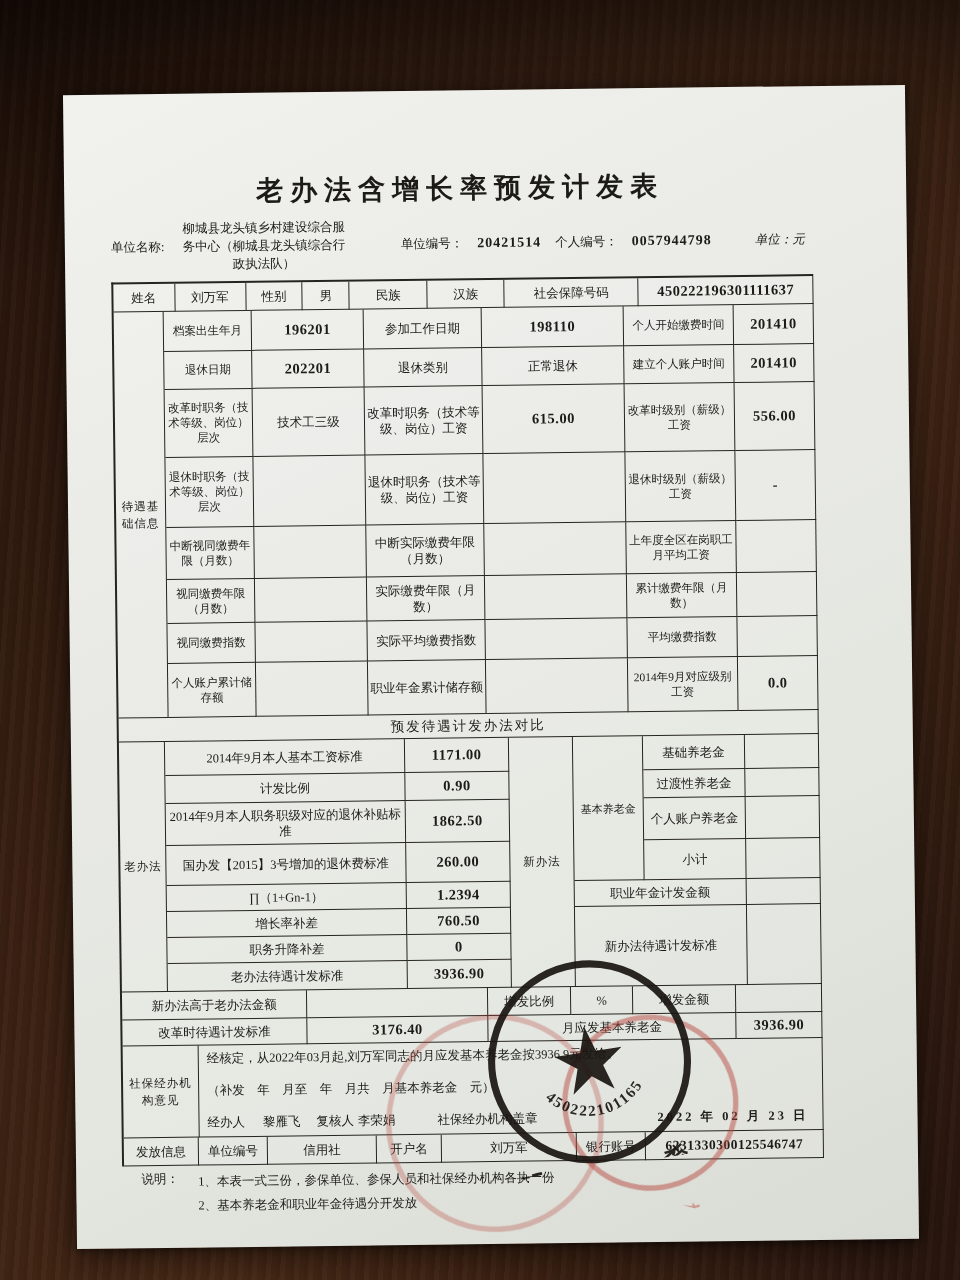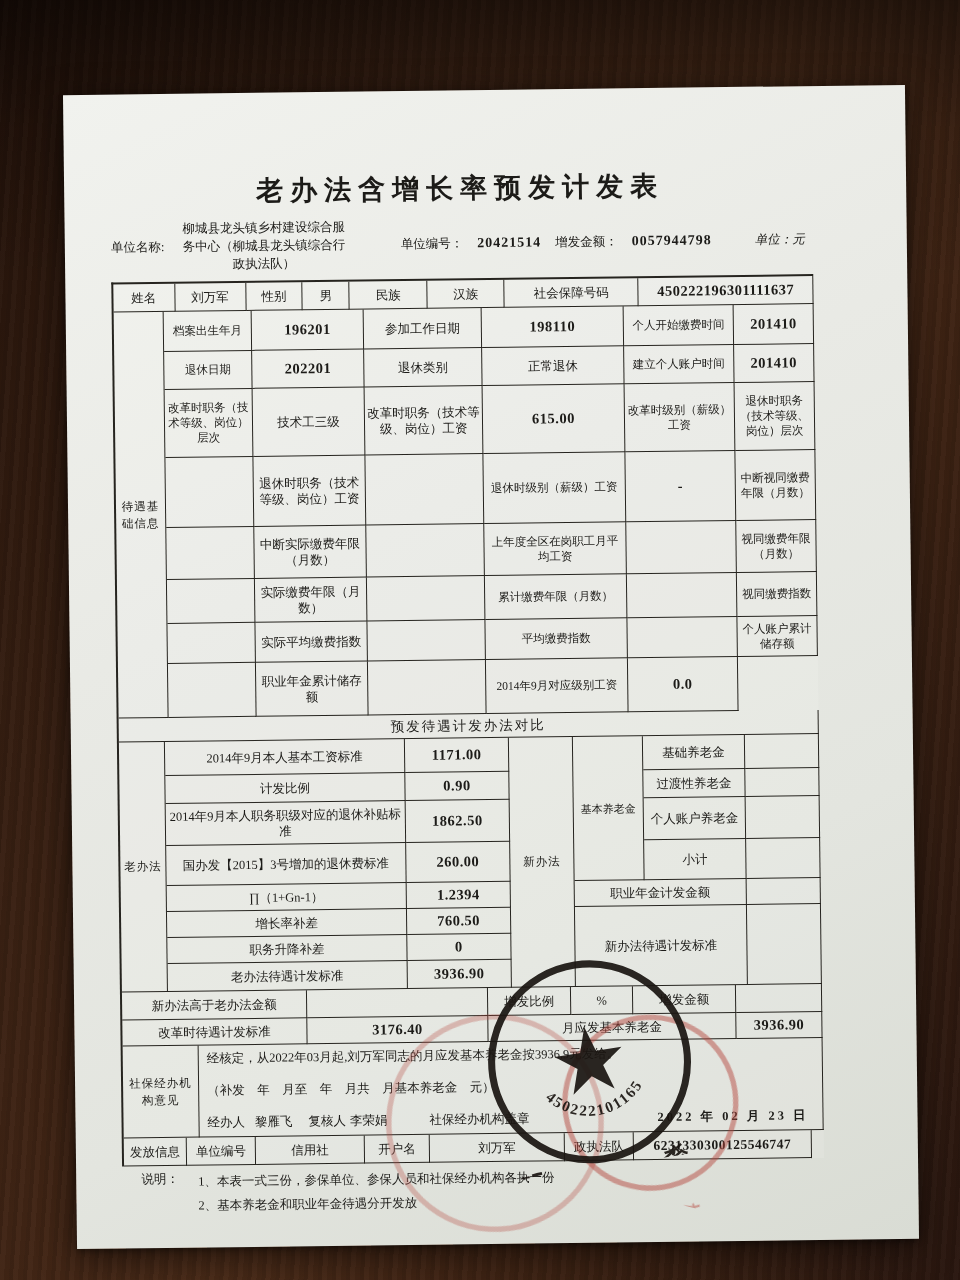--- a/index.html
+++ b/index.html
@@ -65,21 +65,21 @@
        <div class="nl">单位名称:</div>
        <div class="nlines">
          <div>柳城县龙头镇乡村建设综合服</div>
          <div>务中心（柳城县龙头镇综合行</div>
          <div>政执法队）</div>
        </div>
      </div>
      <div class="mid">
        <span>单位编号：</span>
             <b>20421514</b>
-       <span>增发金额：</span>
+       <span>个人编号：</span>
             <b>0057944798</b>
      </div>
      <div class="cur">
        <span>单位：</span><span>元</span>
      </div>
    </div>
 
    <div class="form">
 
      <div class="fx" style="height:28px;">
@@ -108,20 +108,21 @@
        <div class="c lbl">退休类别</div>
        <div class="c lbl">正常退休</div>
        <div class="c sm">建立个人账户时间</div>
        <div class="c val">201410</div>
 
        <div class="c sm">改革时职务（技术等级、岗位）层次</div>
        <div class="c lbl">技术工三级</div>
        <div class="c lbl">改革时职务（技术等级、岗位）工资</div>
        <div class="c val">615.00</div>
        <div class="c sm">改革时级别（薪级）工资</div>
+       <div class="c val">556.00</div>
 
        <div class="c sm">退休时职务（技术等级、岗位）层次</div>
        <div class="c val"></div>
        <div class="c lbl">退休时职务（技术等级、岗位）工资</div>
        <div class="c val"></div>
        <div class="c sm">退休时级别（薪级）工资</div>
        <div class="c val">-</div>
 
        <div class="c sm">中断视同缴费年限（月数）</div>
        <div class="c val"></div>
@@ -213,36 +214,36 @@
        <div class="c val" style="width:86px">3936.90</div>
      </div>
 
      <div class="fx op">
        <div class="c vh" style="width:76px">社保经办机构意见</div>
        <div class="c opbody" style="width:624px">
          <div>经核定，从2022年03月起,刘万军同志的月应发基本养老金按3936.9元发给。</div>
          <div>（补发　年　月至　年　月共　月基本养老金　元）</div>
          <div class="opl3">
            <span>经办人</span>
-           <span style="margin-left:10px">黎雁飞</span>
+           <span style="margin-left:18px">黎雁飞</span>
            <span style="margin-left:16px">复核人</span>
            <span style="margin-left:4px">李荣娟</span>
            <span style="margin-left:42px">社保经办机构盖章</span>
            <span class="date" style="margin-left:auto;padding-right:6px">2022 年 02 月 23 日</span>
          </div>
        </div>
      </div>
 
      <div class="fx" style="height:28px">
-       <div class="c lbl" style="width:63px">发放信息</div>
+       <div class="c lbl" style="width:75px">发放信息</div>
        <div class="c lbl" style="width:69px">单位编号</div>
        <div class="c lbl" style="width:109px">信用社</div>
        <div class="c lbl" style="width:65px">开户名</div>
        <div class="c lbl" style="width:135px">刘万军</div>
-       <div class="c lbl" style="width:69px">政执法队</div>
+       <div class="c lbl" style="width:69px">银行账号</div>
        <div class="c val" style="width:178px;font-size:13.5px">6231330300125546747</div>
      </div>
    </div>
 
    <div class="notes">
      <div class="nh">说明：</div>
      <div class="nlist">
        <div>1、本表一式三份，参保单位、参保人员和社保经办机构各执一份</div>
        <div>2、基本养老金和职业年金待遇分开发放</div>
      </div>

